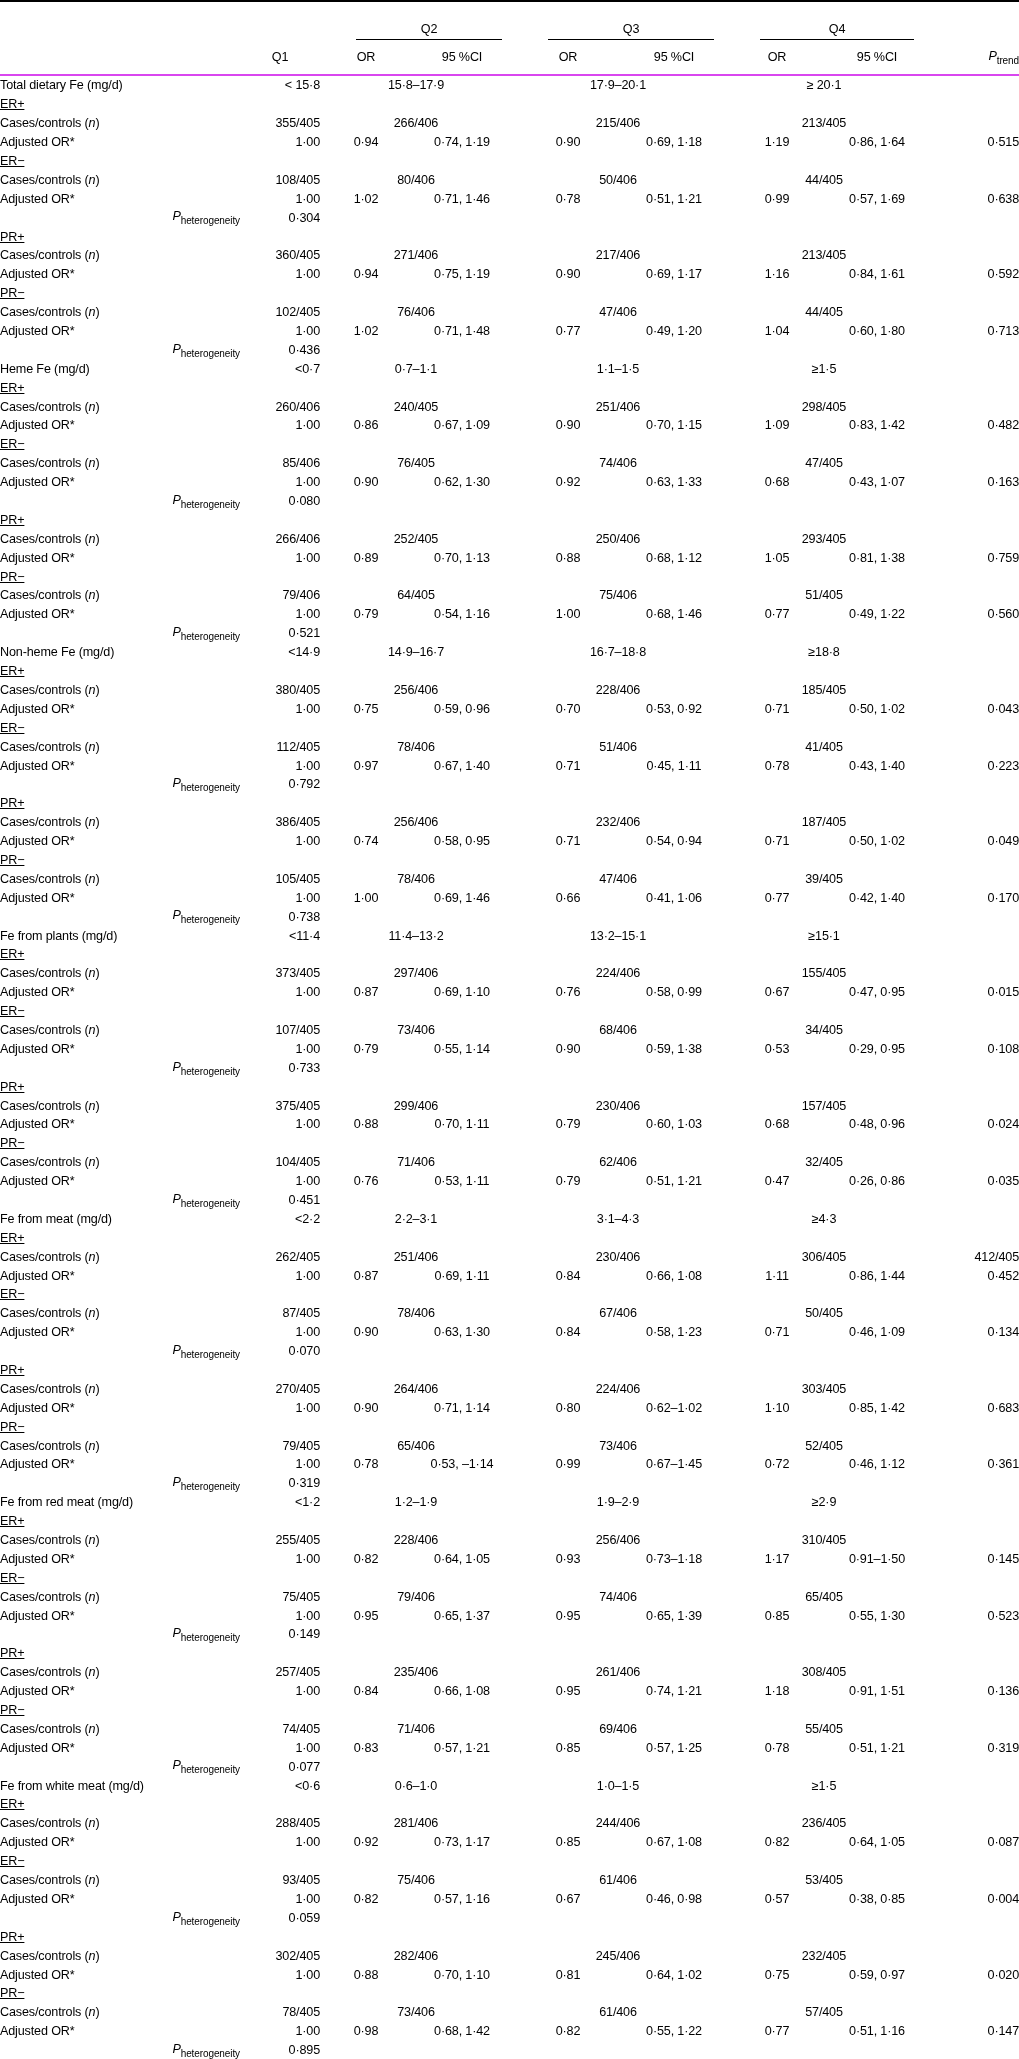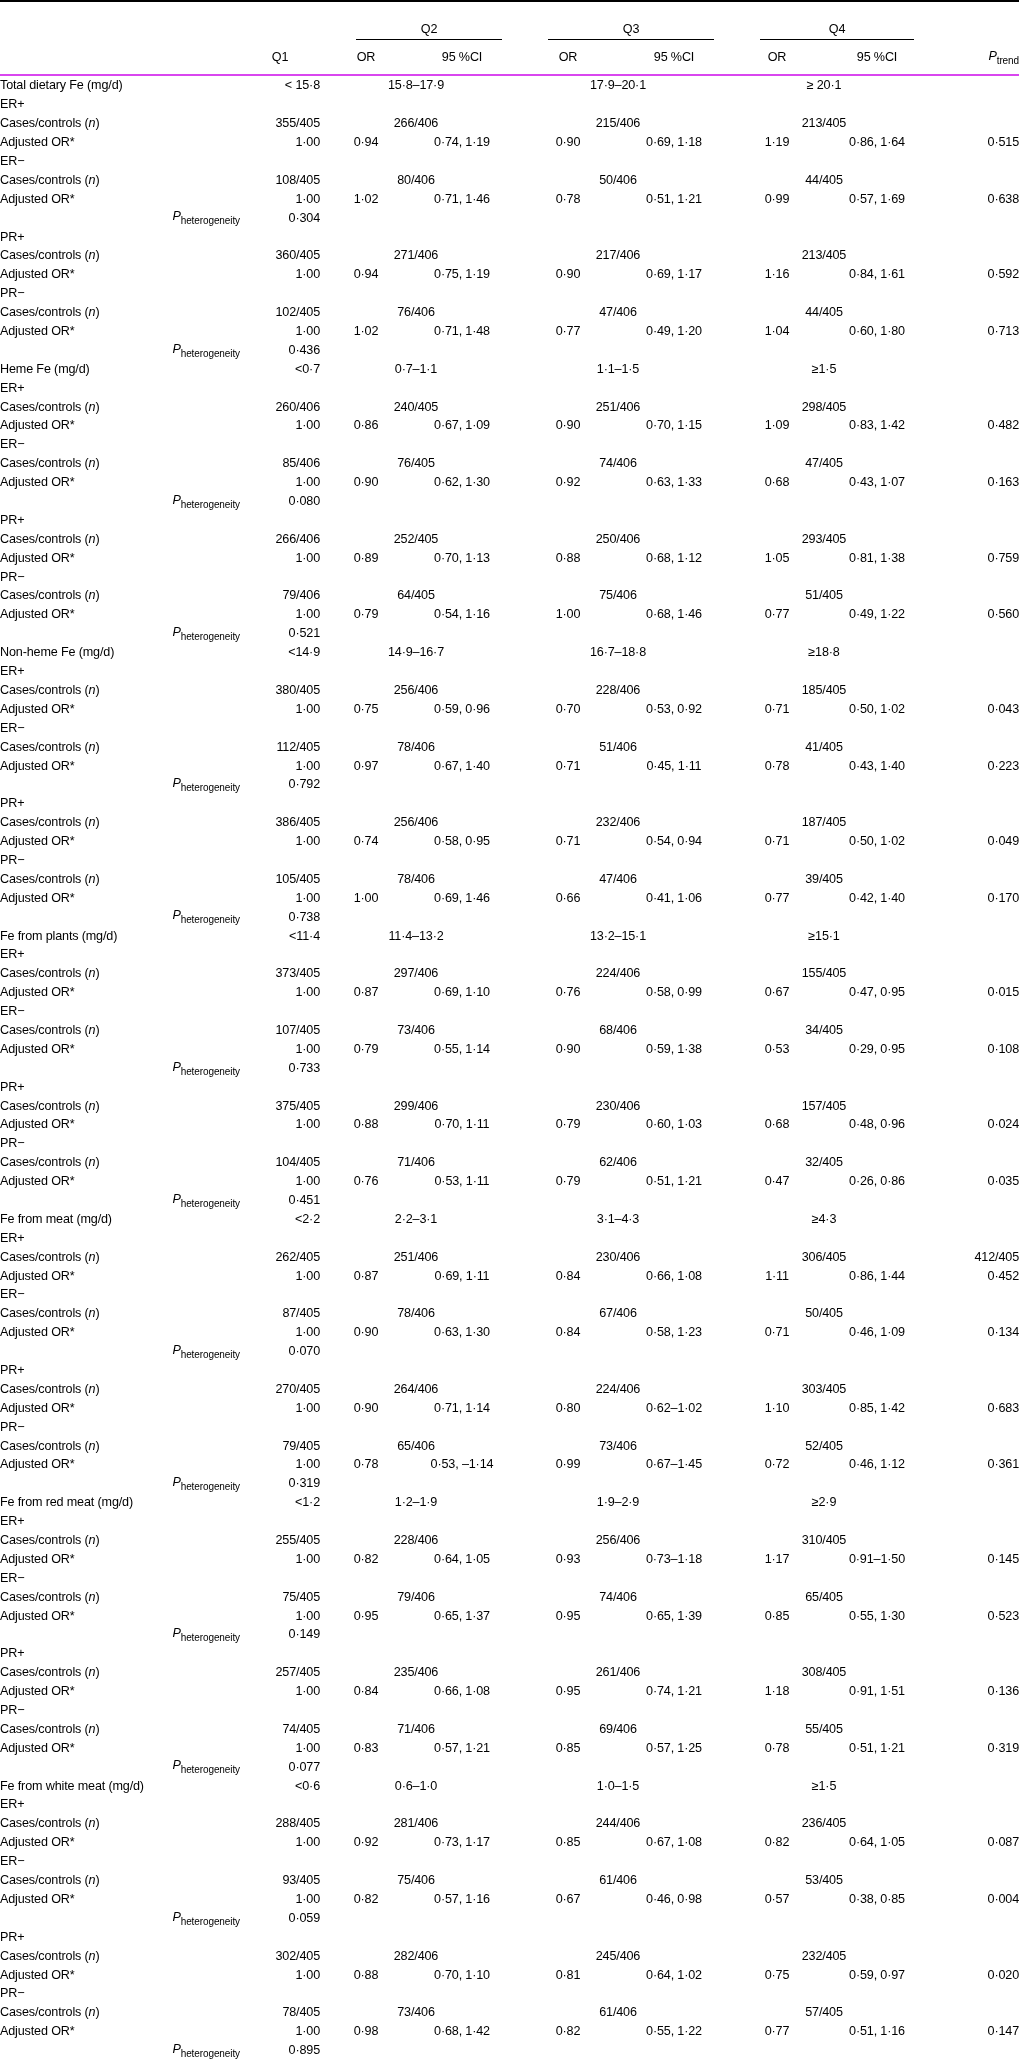--- a/index.html
+++ b/index.html
@@ -36,21 +36,21 @@
     border-bottom: 1.8px solid #000;
     padding-bottom: 3px;
   }
   thead tr.sub-row th {
     height: 34px;
     vertical-align: middle;
     border-bottom: 2px solid #d946ef;
   }
   tbody td { height: 18.9px; vertical-align: middle; }
   .lbl0 { padding-left: 2px;  text-align: left; }
-  .lbl1 { padding-left: 14px; text-align: left; }
+  .lbl1 { padding-left: 14px; text-align: left; text-decoration: underline; }
   .lbl1p { padding-left: 10px; text-align: right; }
   .lbl2 { padding-left: 30px; text-align: left; }
   .q1   { text-align: right; padding-right: 6px; }
   .q1h  { text-align: center; padding-right: 22px; }
   .orc  { text-align: center; }
   .cic  { text-align: center; }
   .span2 { text-align: center; padding-left: 30px; }
   .pt   { text-align: right; padding-right: 7px; }
   sub { font-size: 10px; letter-spacing: -0.1px; }
   i { font-style: italic; }

